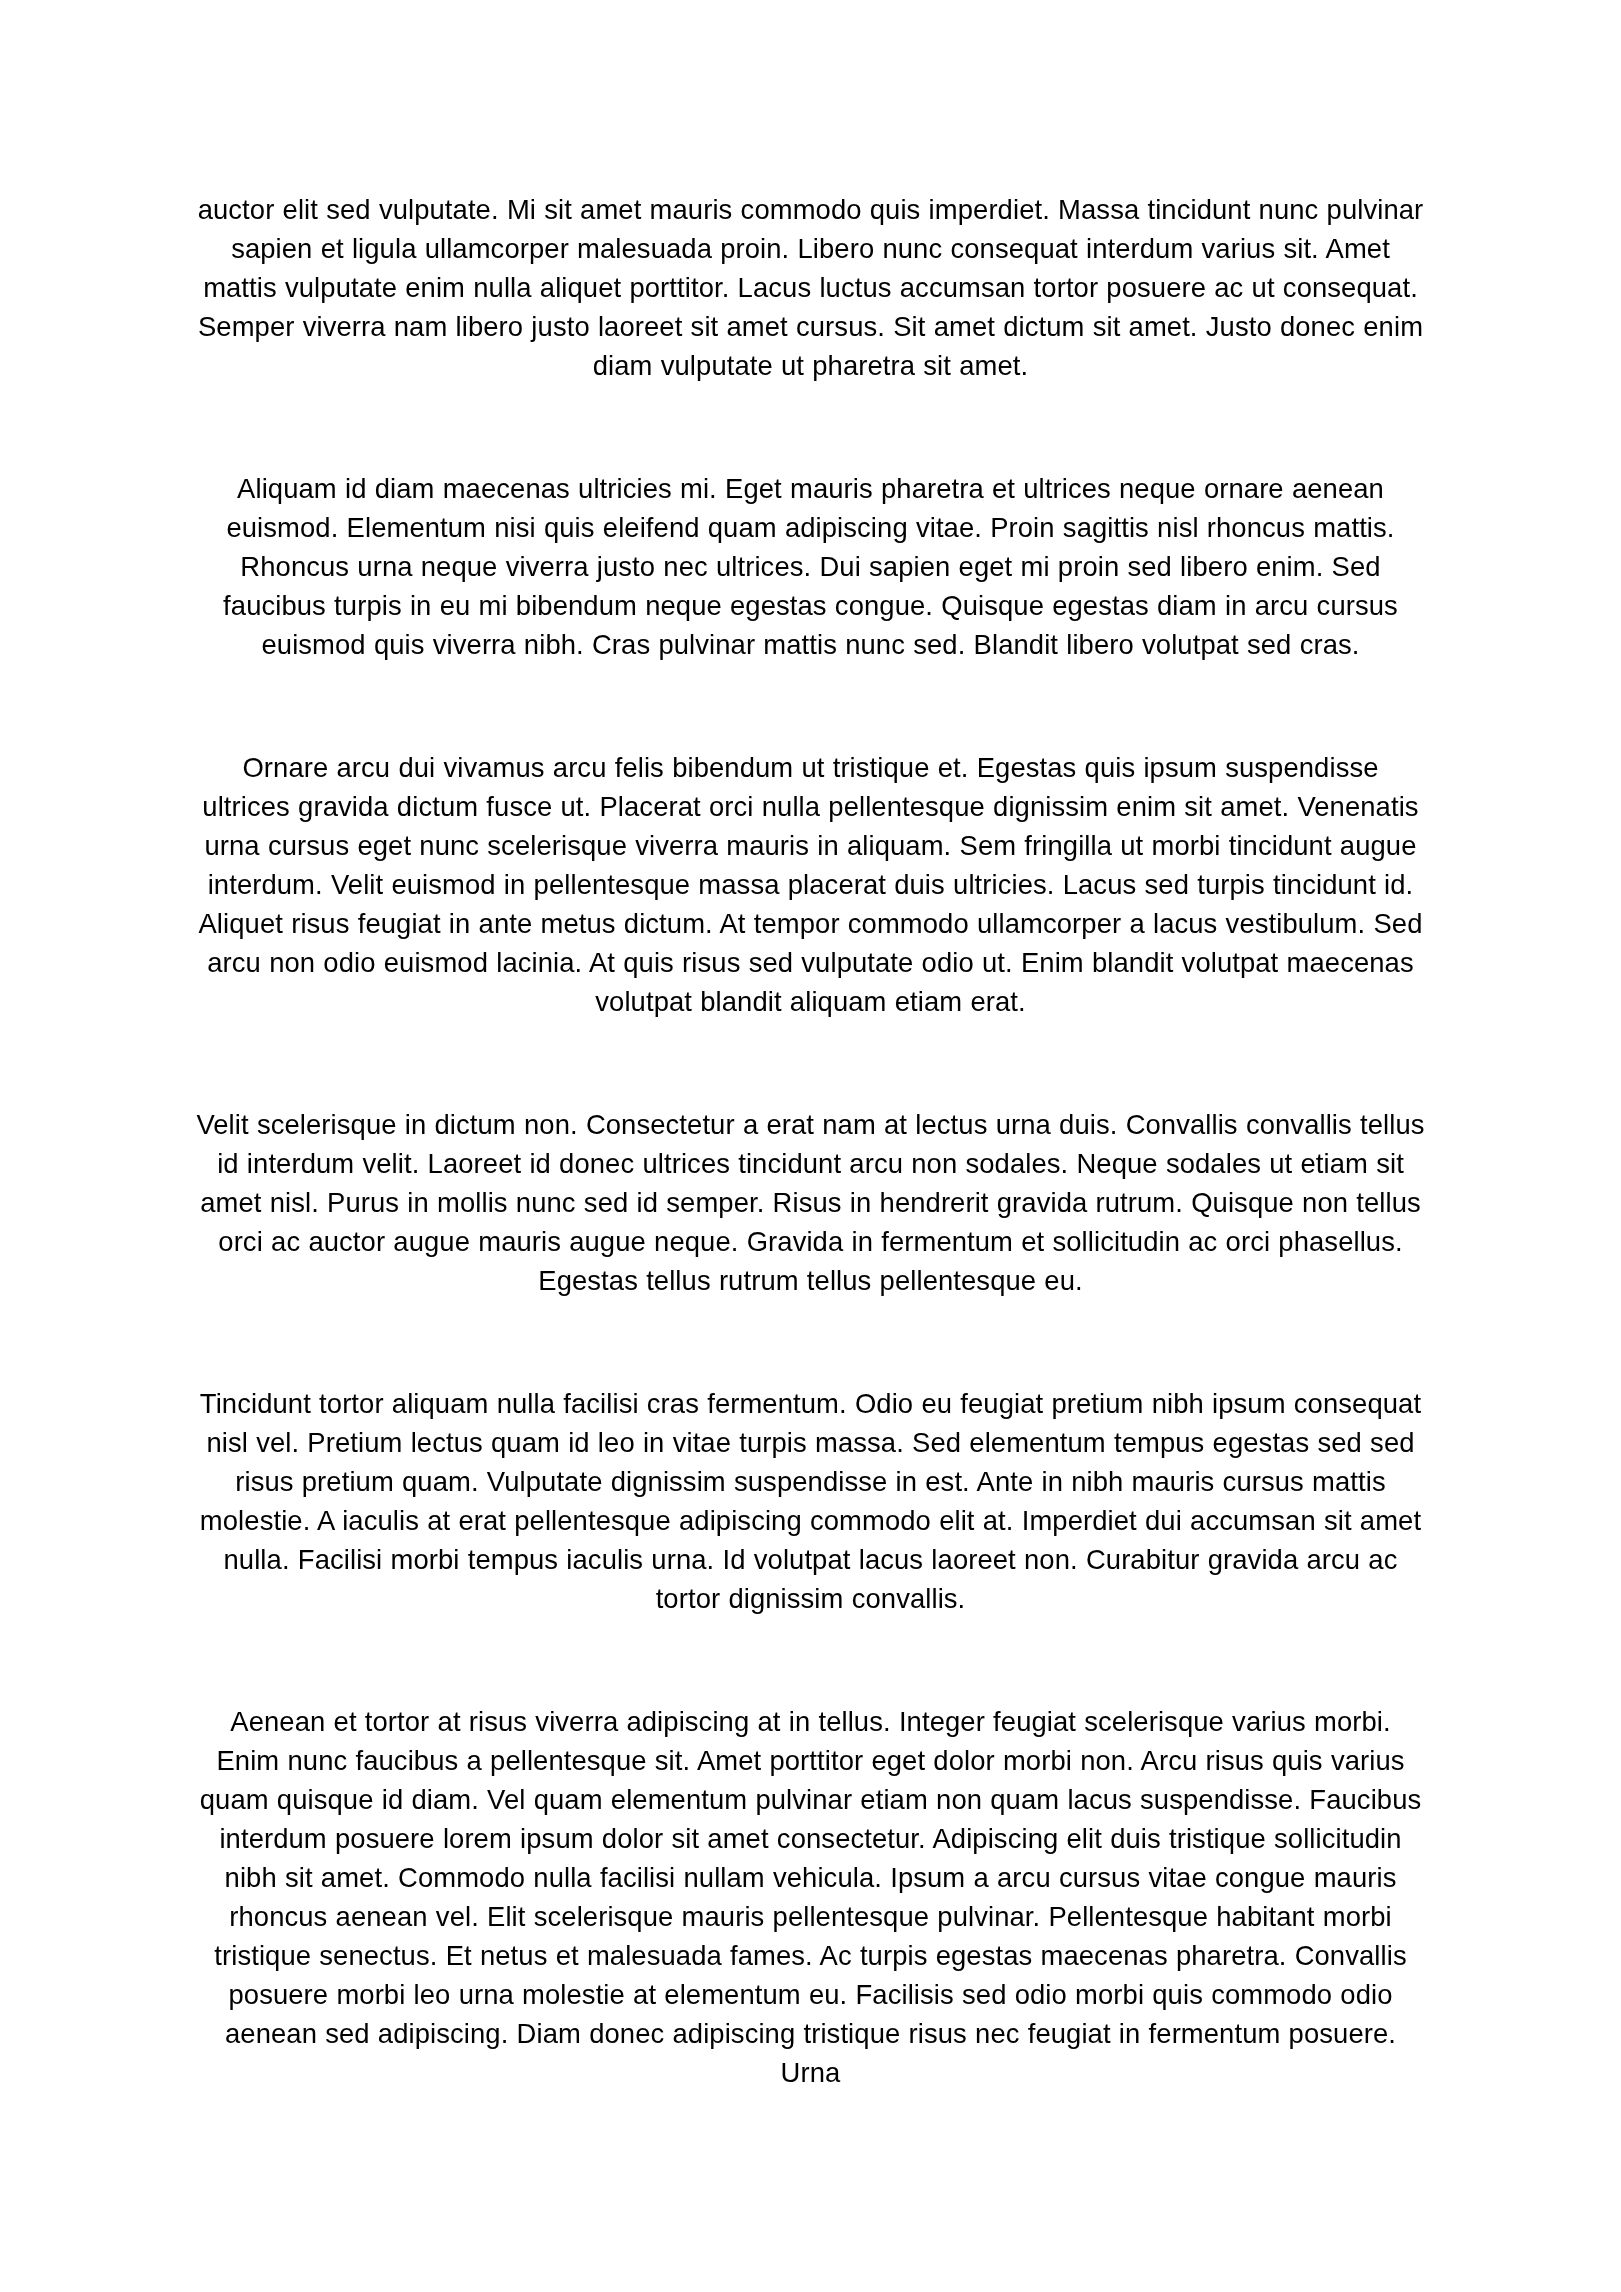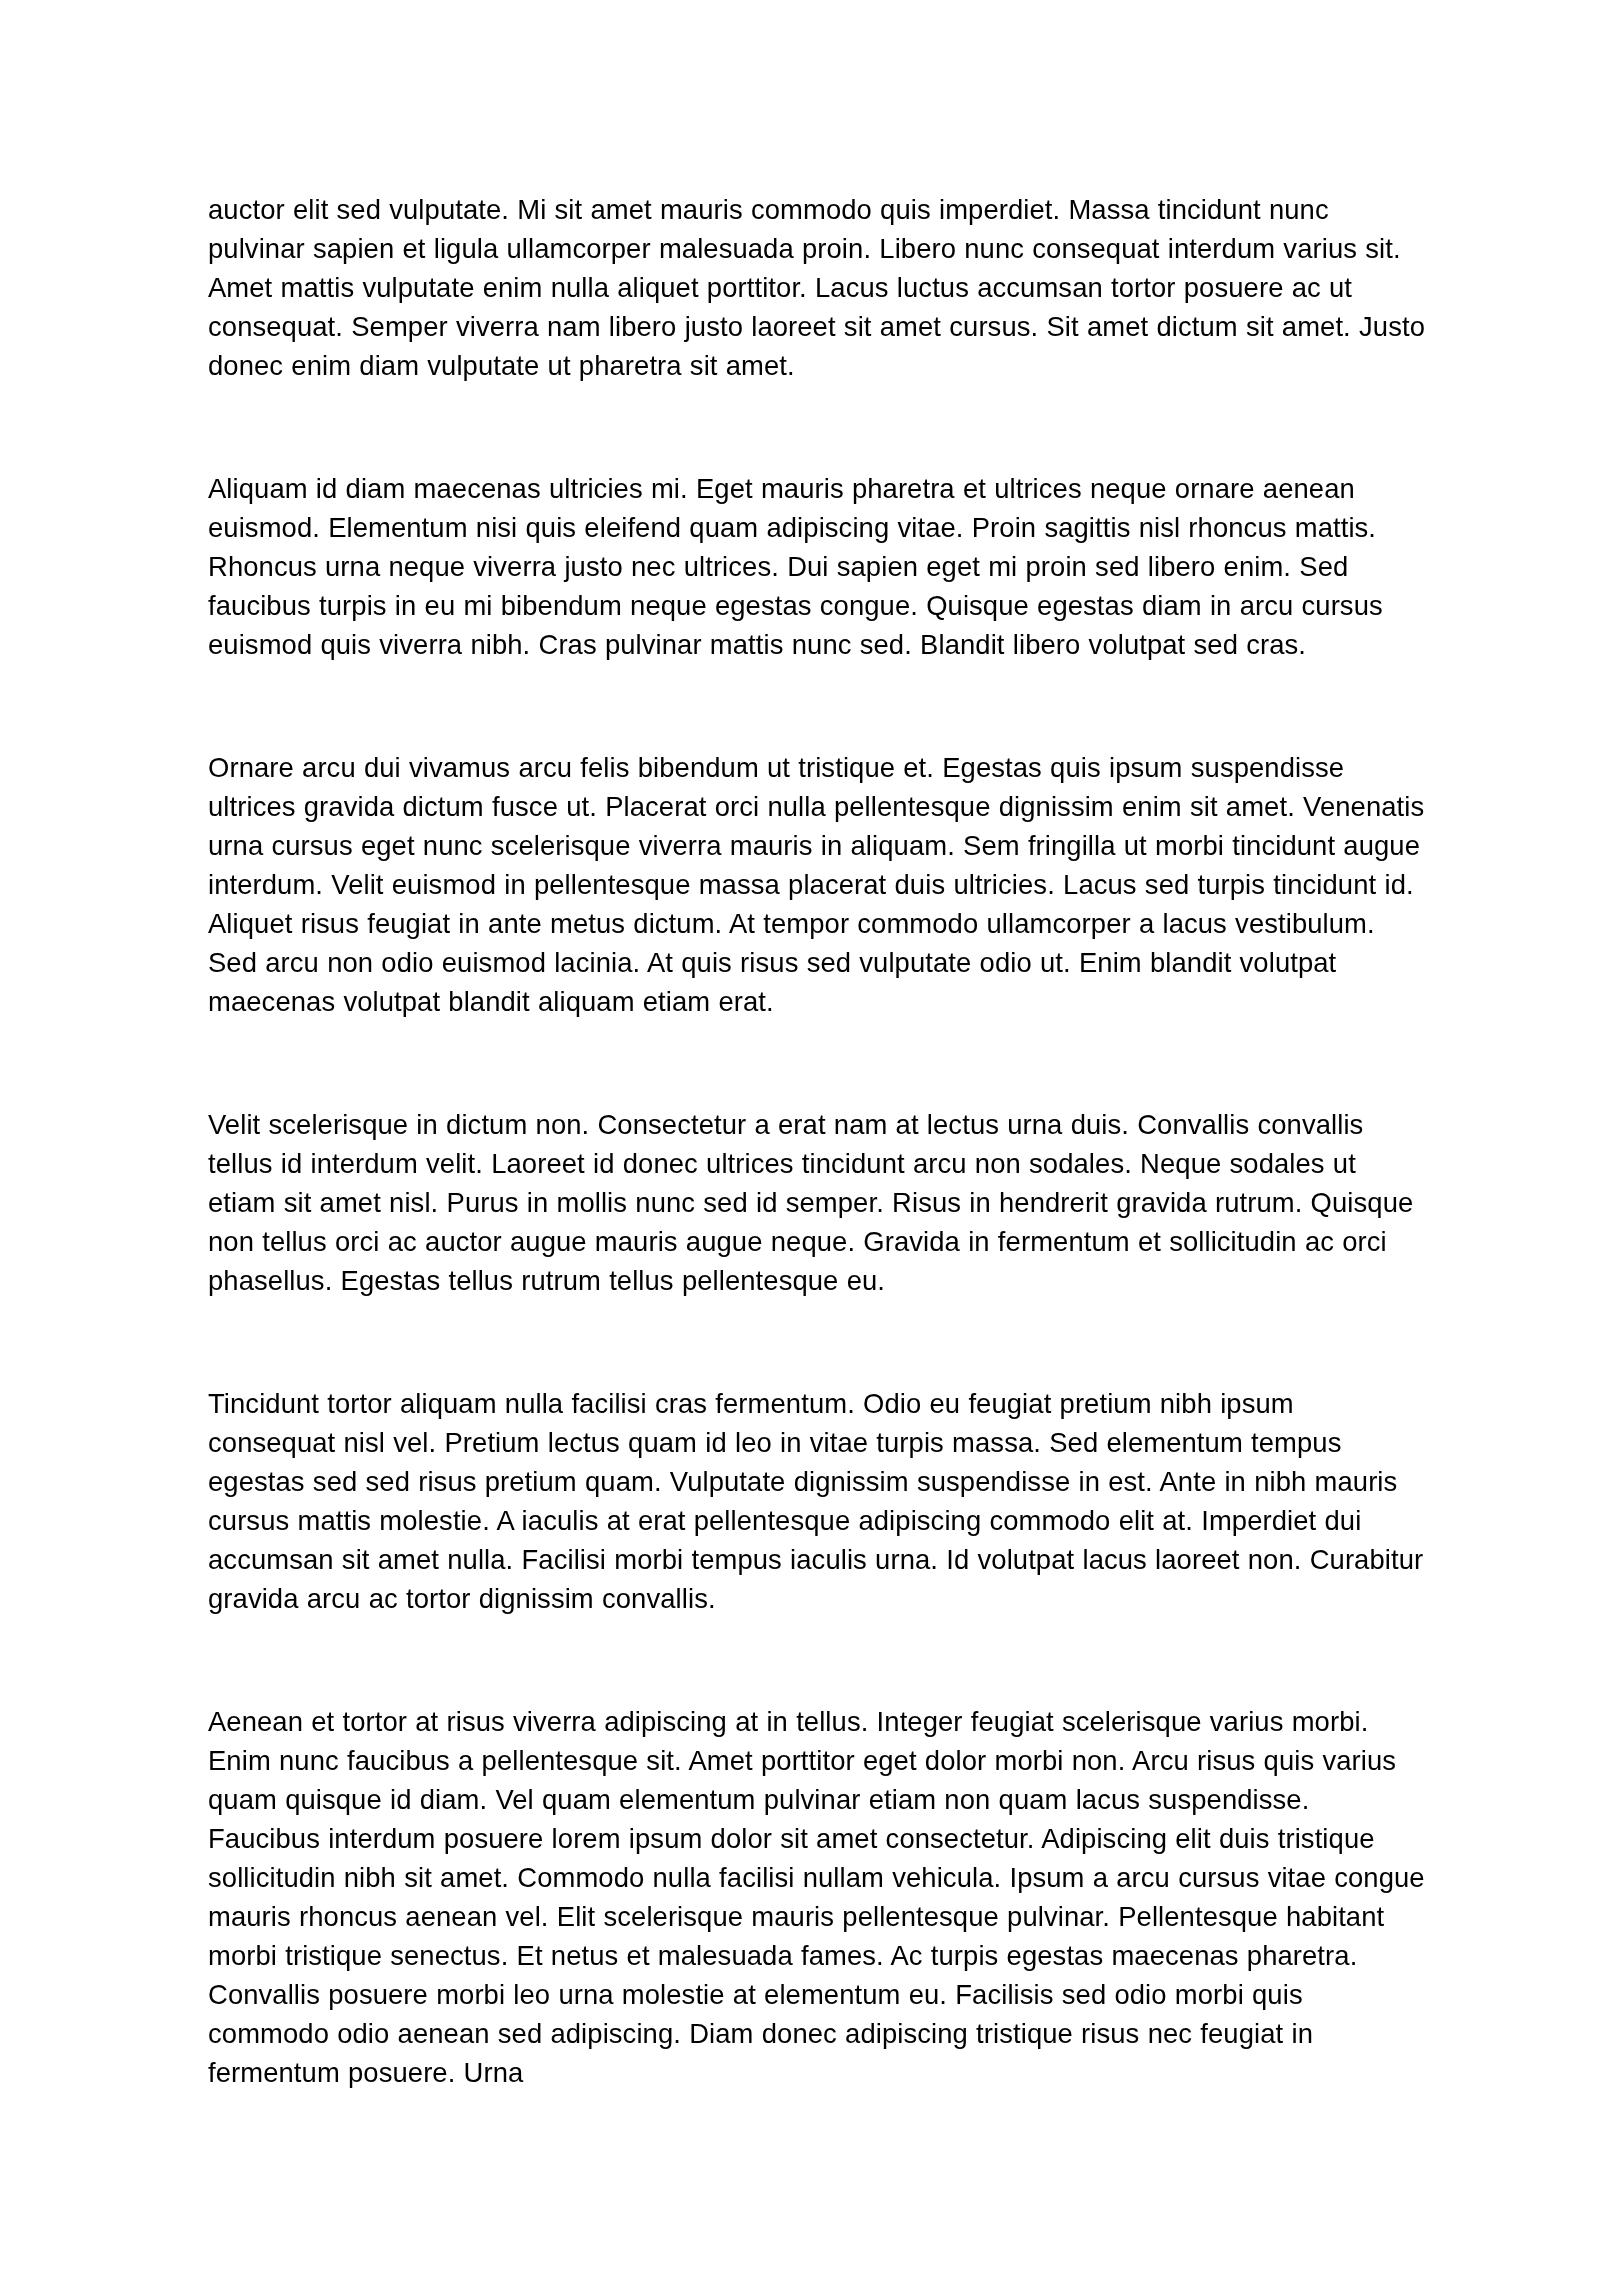--- a/index.html
+++ b/index.html
@@ -15,26 +15,26 @@
     font-family: "Liberation Sans", "DejaVu Sans", sans-serif;
   }
   .page {
     box-sizing: border-box;
     width: 1621px;
     height: 2293px;
     background: #ffffff;
     padding: 190px 196px 0 196px;
   }
   .doc-body p {
-    margin: 0 0 84px 12px;
+    margin: 0 0 84px 0;
     font-size: 27.4px;
     line-height: 39px;
     letter-spacing: 0.1px;
     color: #000000;
-    text-align: left;
+    text-align: center;
     word-spacing: 0.5px;
   }
   .doc-body p:last-child {
     margin-bottom: 0;
   }
 </style>
 </head>
 <body>
 
 <div class="page">

